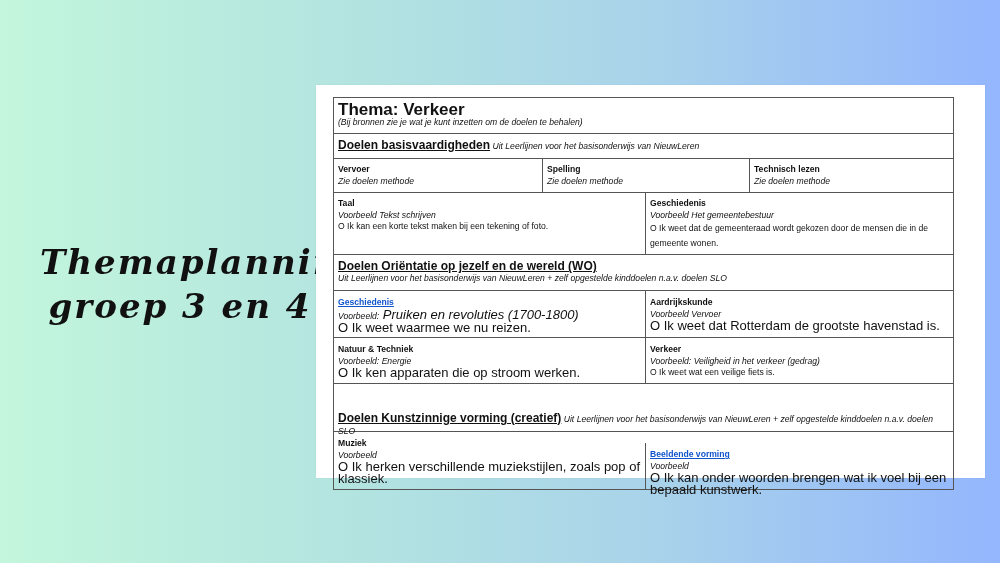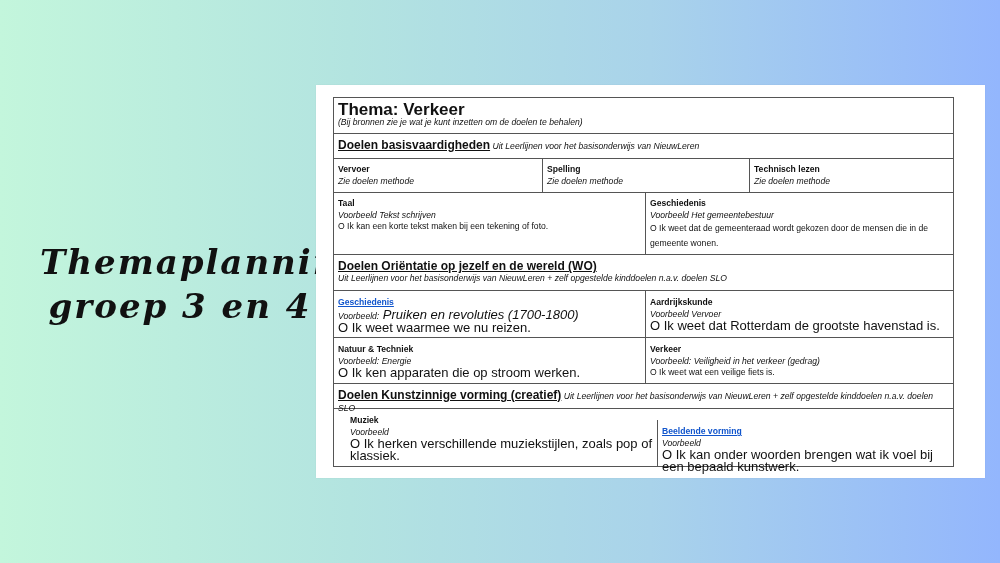--- a/index.html
+++ b/index.html
@@ -116,28 +116,28 @@
         <div class="i">Voorbeeld: Energie</div>
         <div class="small">O Ik ken apparaten die op stroom werken.</div>
       </div>
       <div class="cell" style="flex:1; padding-top:6px;">
         <div class="b">Verkeer</div>
         <div class="i">Voorbeeld: Veiligheid in het verkeer (gedrag)</div>
         <div>O  Ik weet wat een veilige fiets is.</div>
       </div>
     </div>
 
-    <div class="row" style="height:25px;">
+    <div class="row" style="height:25px;margin-top:23px;">
       <div class="cell" style="flex:1; padding-top:6px;">
         <span class="h-sec">Doelen Kunstzinnige vorming (creatief)</span><span class="i"> Uit Leerlijnen voor het basisonderwijs van NieuwLeren + zelf opgestelde kinddoelen n.a.v. doelen SLO</span>
       </div>
     </div>
 
     <div class="row" style="height:57px;">
-      <div class="cell" style="width:311px; padding-top:6px;margin-left:12px;">
+      <div class="cell" style="width:311px; padding-top:6px;">
         <div class="b">Muziek</div>
         <div class="i">Voorbeeld</div>
         <div class="small">O Ik herken verschillende muziekstijlen, zoals pop of klassiek.</div>
       </div>
       <div class="cell" style="flex:1; padding-top:6px;margin-top:11px;">
         <div class="link">Beeldende vorming</div>
         <div class="i">Voorbeeld</div>
         <div class="small">O Ik kan onder woorden brengen wat ik voel bij een bepaald kunstwerk.</div>
       </div>
     </div>

